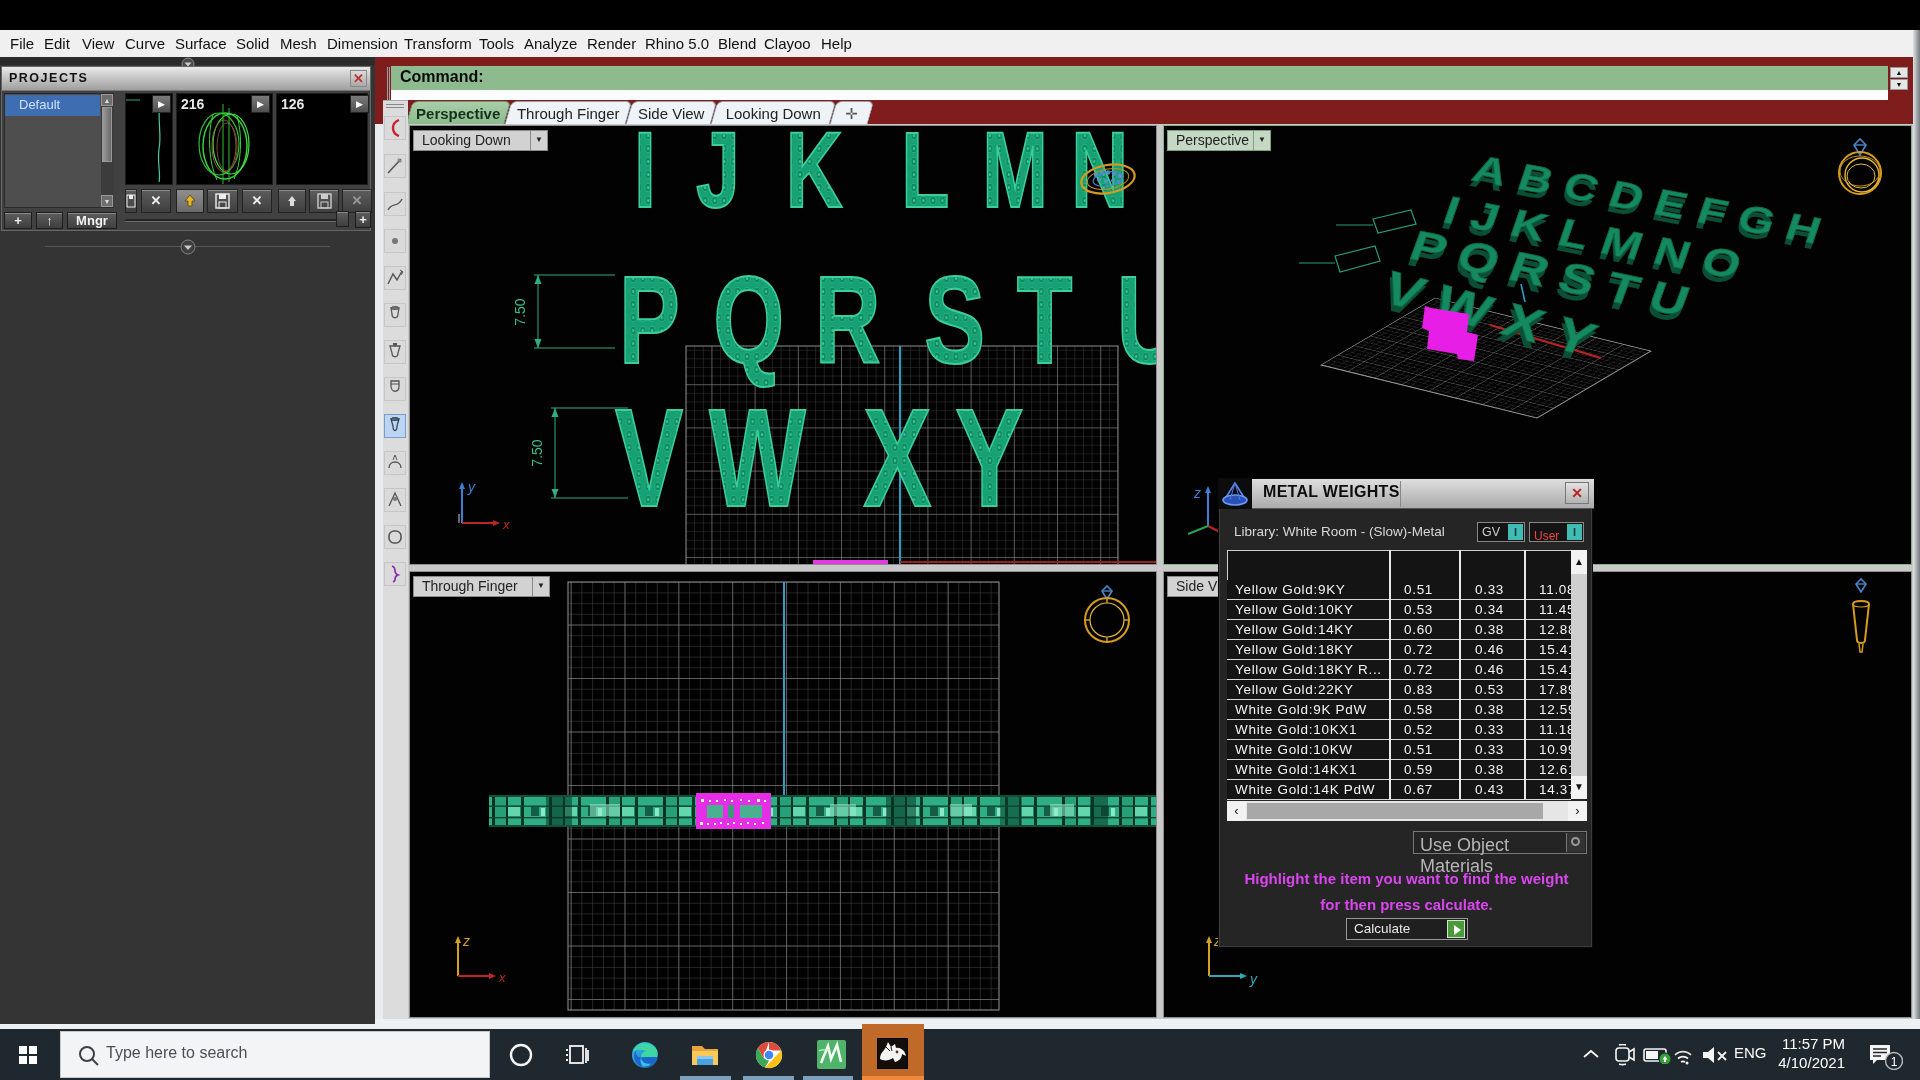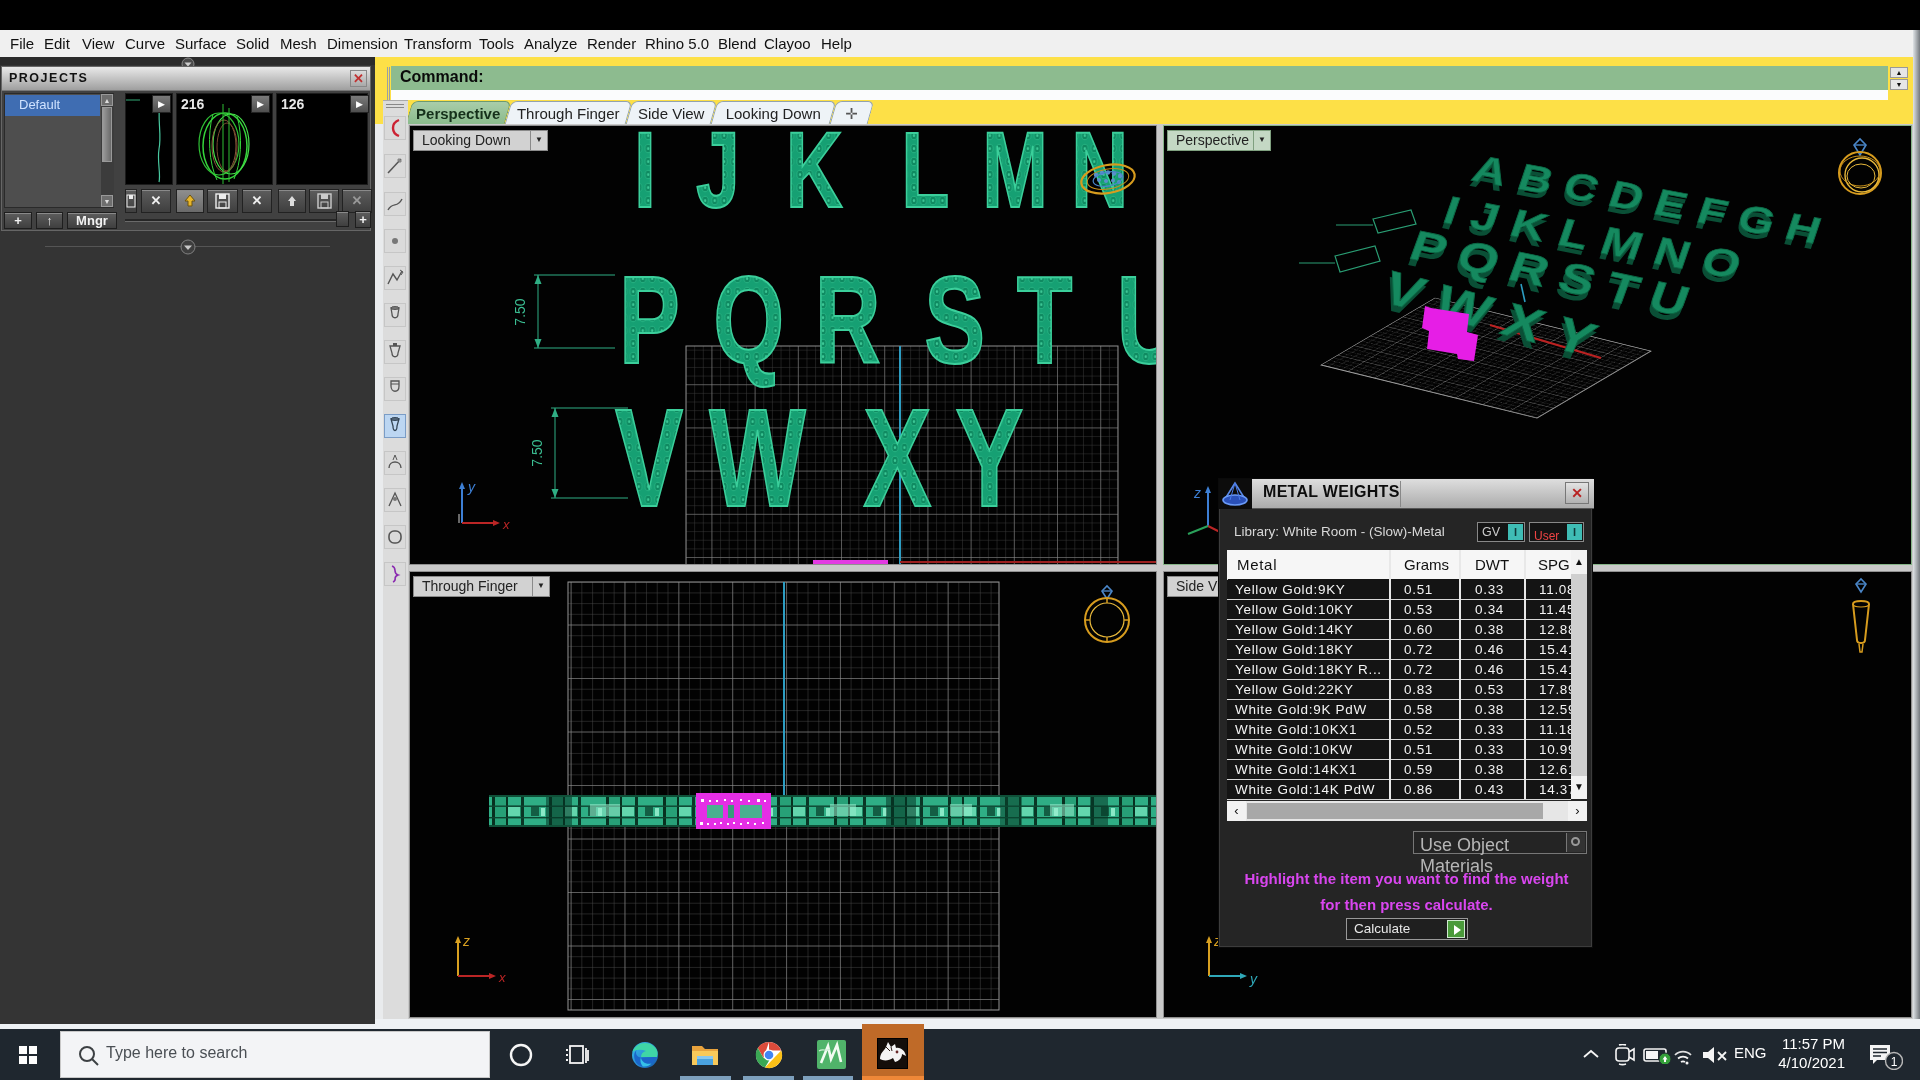--- a/index.html
+++ b/index.html
@@ -25,21 +25,21 @@
 .scrbtn{position:absolute;left:0;width:12px;height:12px;background:#6e6e6e;border:1px solid #999;color:#ddd;font-size:7px;text-align:center;line-height:11px}
 #projthumb{left:104px;top:26px;width:264px;height:150px}
 .thcell{position:absolute;top:0;height:92px;background:#000;border:1px solid #1c1c1c}
 .thlabel{position:absolute;left:4px;top:2px;color:#e8e8e8;font-size:14px;font-weight:bold;text-shadow:1px 1px 0 #000}
 .tharrow{position:absolute;top:1px;width:19px;height:18px;background:linear-gradient(#7a7a7a,#4f4f4f);border:1px solid #222;color:#fff;font-size:9px;text-align:center;line-height:17px}
 .btnrow{position:absolute;top:96px;height:26px}
 .pbtn{position:absolute;top:0;height:24px;background:linear-gradient(#5d5d5d,#3f3f3f);border:1px solid #222;box-shadow:inset 0 1px 0 #8a8a8a;color:#f0f0f0;font-weight:bold;text-align:center}
 
 .lbb{position:absolute;background:linear-gradient(#5d5d5d,#3f3f3f);border:1px solid #1e1e1e;box-shadow:inset 0 1px 0 #8a8a8a;color:#f2f2f2;font-weight:bold;text-align:center;font-size:13px}
 
-#cmdzone{left:375px;top:57px;width:1545px;height:67px;background:#fde047}
+#cmdzone{left:375px;top:57px;width:1545px;height:67px;background:#7f1d1d}
 #cmdbar{left:16px;top:9px;width:1497px;height:24px;background:#8dbb8f}
 #cmdbar span{position:absolute;left:9px;top:2px;font-weight:bold;font-size:16px;color:#0a0a0a}
 .spin{position:absolute;left:1515px;width:18px;height:11px;background:#e6e6e6;border:1px solid #999;font-size:7px;color:#111;text-align:center;line-height:10px}
 .grip{position:absolute;width:1px;background:#9aa0a4}
 
 .tab{position:absolute;top:44px;height:23px;border:1px solid #93a3ae;border-bottom:none;border-radius:6px 6px 0 0;transform:skewX(-16deg);background:#eef3f7;color:#222;font-size:15px;text-align:center;padding-top:3px}
 .tab i{display:block;font-style:normal;transform:skewX(16deg)}
 
 #vpzone{left:408px;top:124px;width:1505px;height:895px;background:#c9c9c9}
 .vp{position:absolute;background:#020202;border:1px solid #909090;overflow:hidden}
@@ -583,26 +583,20 @@
   <div class="abs" style="left:258px;top:43px;width:48px;height:20px;background:#141414;border:1px solid #888">
     <span class="abs" style="left:4px;top:2px;color:#ccc;font-size:12.5px">GV</span>
     <div class="abs" style="left:30px;top:1px;width:15px;height:16px;background:#3fbdb5;color:#103a3a;font-size:11px;font-weight:bold;text-align:center;line-height:16px">I</div>
   </div>
   <div class="abs" style="left:310px;top:43px;width:55px;height:20px;background:#141414;border:1px solid #888">
     <span class="abs" style="left:4px;top:6px;color:#ef4444;font-size:12px">User</span>
     <div class="abs" style="left:37px;top:1px;width:15px;height:16px;background:#3fbdb5;color:#103a3a;font-size:11px;font-weight:bold;text-align:center;line-height:16px">I</div>
   </div>
 
   <div class="abs" style="left:8px;top:71px;width:360px;height:249px;background:#141414;border:1px solid #cfcfcf"></div>
-  <div class="abs" style="left:8px;top:71px;width:344px;height:29px;background:#f6f6f6;color:#111;font-size:15px">
-    <span class="abs" style="left:10px;top:6px;letter-spacing:0.7px">Metal</span>
-        <span class="abs" style="left:177px;top:6px">Grams</span>
-        <span class="abs" style="left:248px;top:6px">DWT</span>
-        <span class="abs" style="left:311px;top:6px">SPG</span>
-  </div>
   <div class="trow" style="top:101px">
         <span class="c0">Yellow Gold:9KY</span>
         <span class="c1">0.51</span>
         <span class="c2">0.33</span>
         <span class="c3">11.08</span>
       </div>
   <div class="trow" style="top:121px">
         <span class="c0">Yellow Gold:10KY</span>
         <span class="c1">0.53</span>
         <span class="c2">0.34</span>
@@ -651,21 +645,21 @@
         <span class="c3">10.99</span>
       </div>
   <div class="trow" style="top:281px">
         <span class="c0">White Gold:14KX1</span>
         <span class="c1">0.59</span>
         <span class="c2">0.38</span>
         <span class="c3">12.61</span>
       </div>
   <div class="trow" style="top:301px">
         <span class="c0">White Gold:14K PdW</span>
-        <span class="c1">0.86</span>
+        <span class="c1">0.67</span>
         <span class="c2">0.43</span>
         <span class="c3">14.37</span>
       </div>
   <div class="vline" style="left:170px"></div>
   <div class="vline" style="left:240px"></div>
   <div class="vline" style="left:305px"></div>
 
   <div class="abs" style="left:352px;top:71px;width:16px;height:249px;background:#cfcfcf">
     <div class="abs" style="left:0;top:0;width:16px;height:24px;background:#f2f2f2;color:#111;font-size:10px;text-align:center;line-height:24px">▲</div>
     <div class="abs" style="left:0;top:226px;width:16px;height:23px;background:#f2f2f2;color:#111;font-size:10px;text-align:center;line-height:22px">▼</div>

